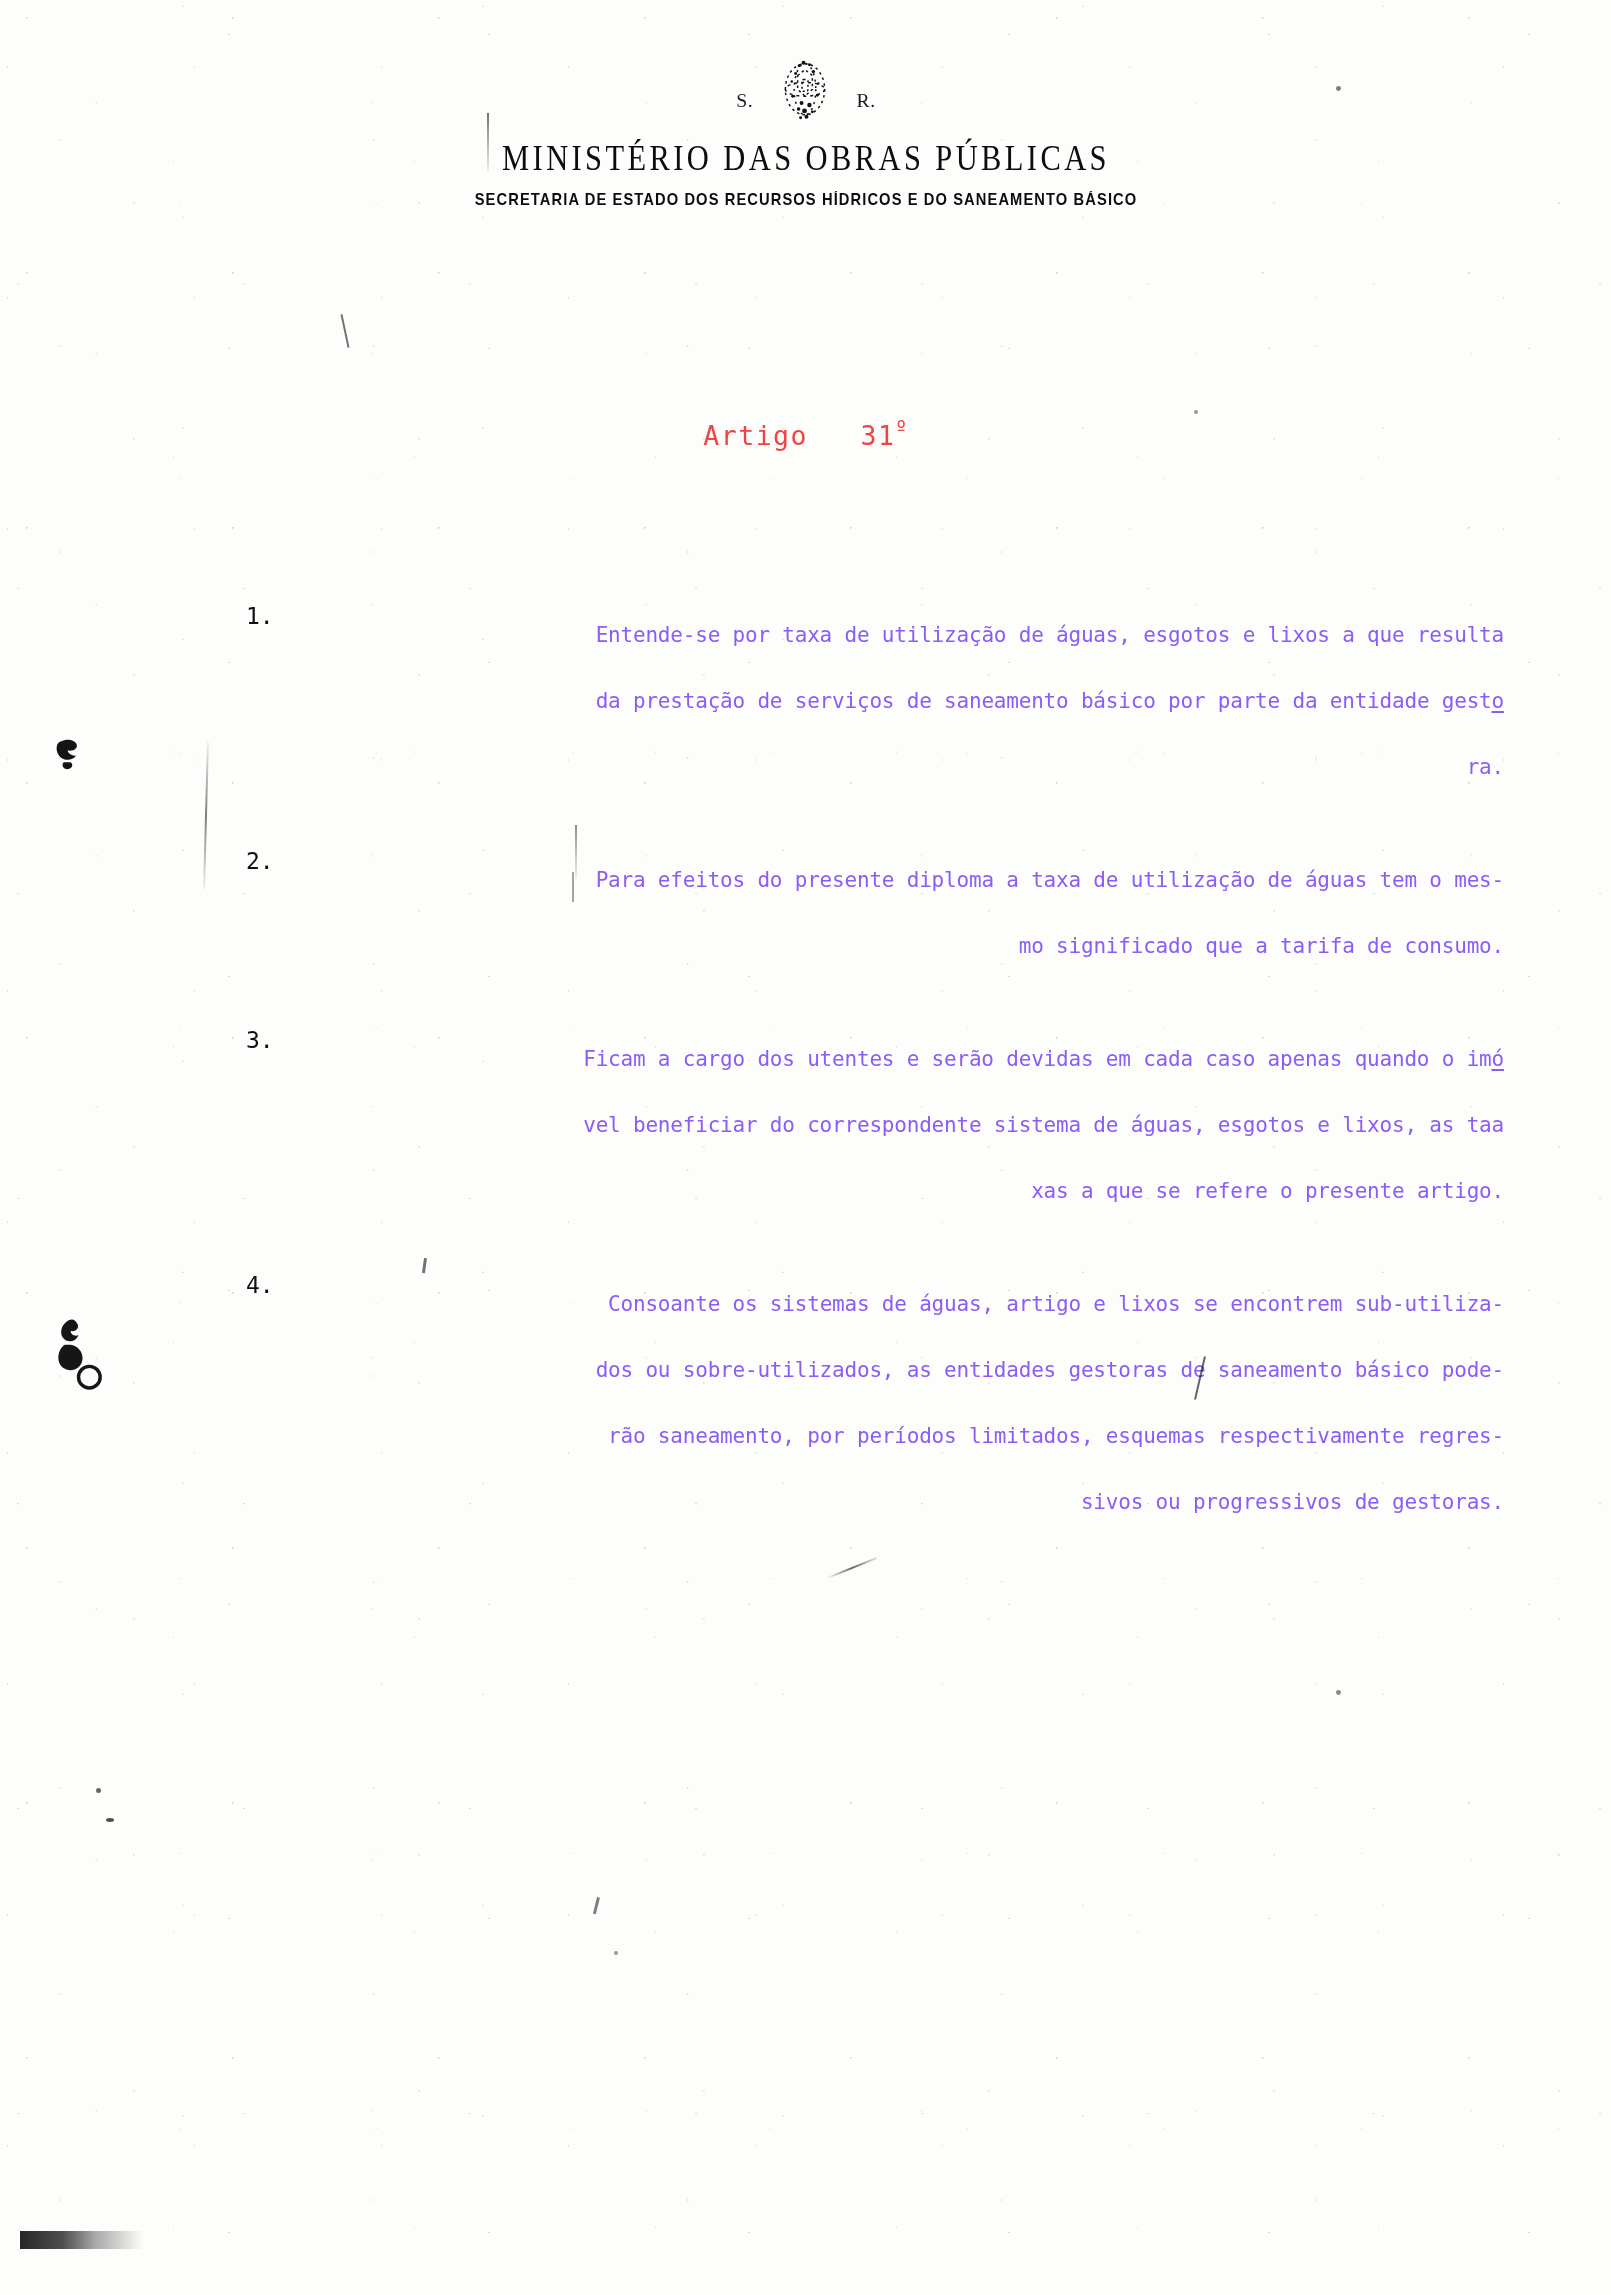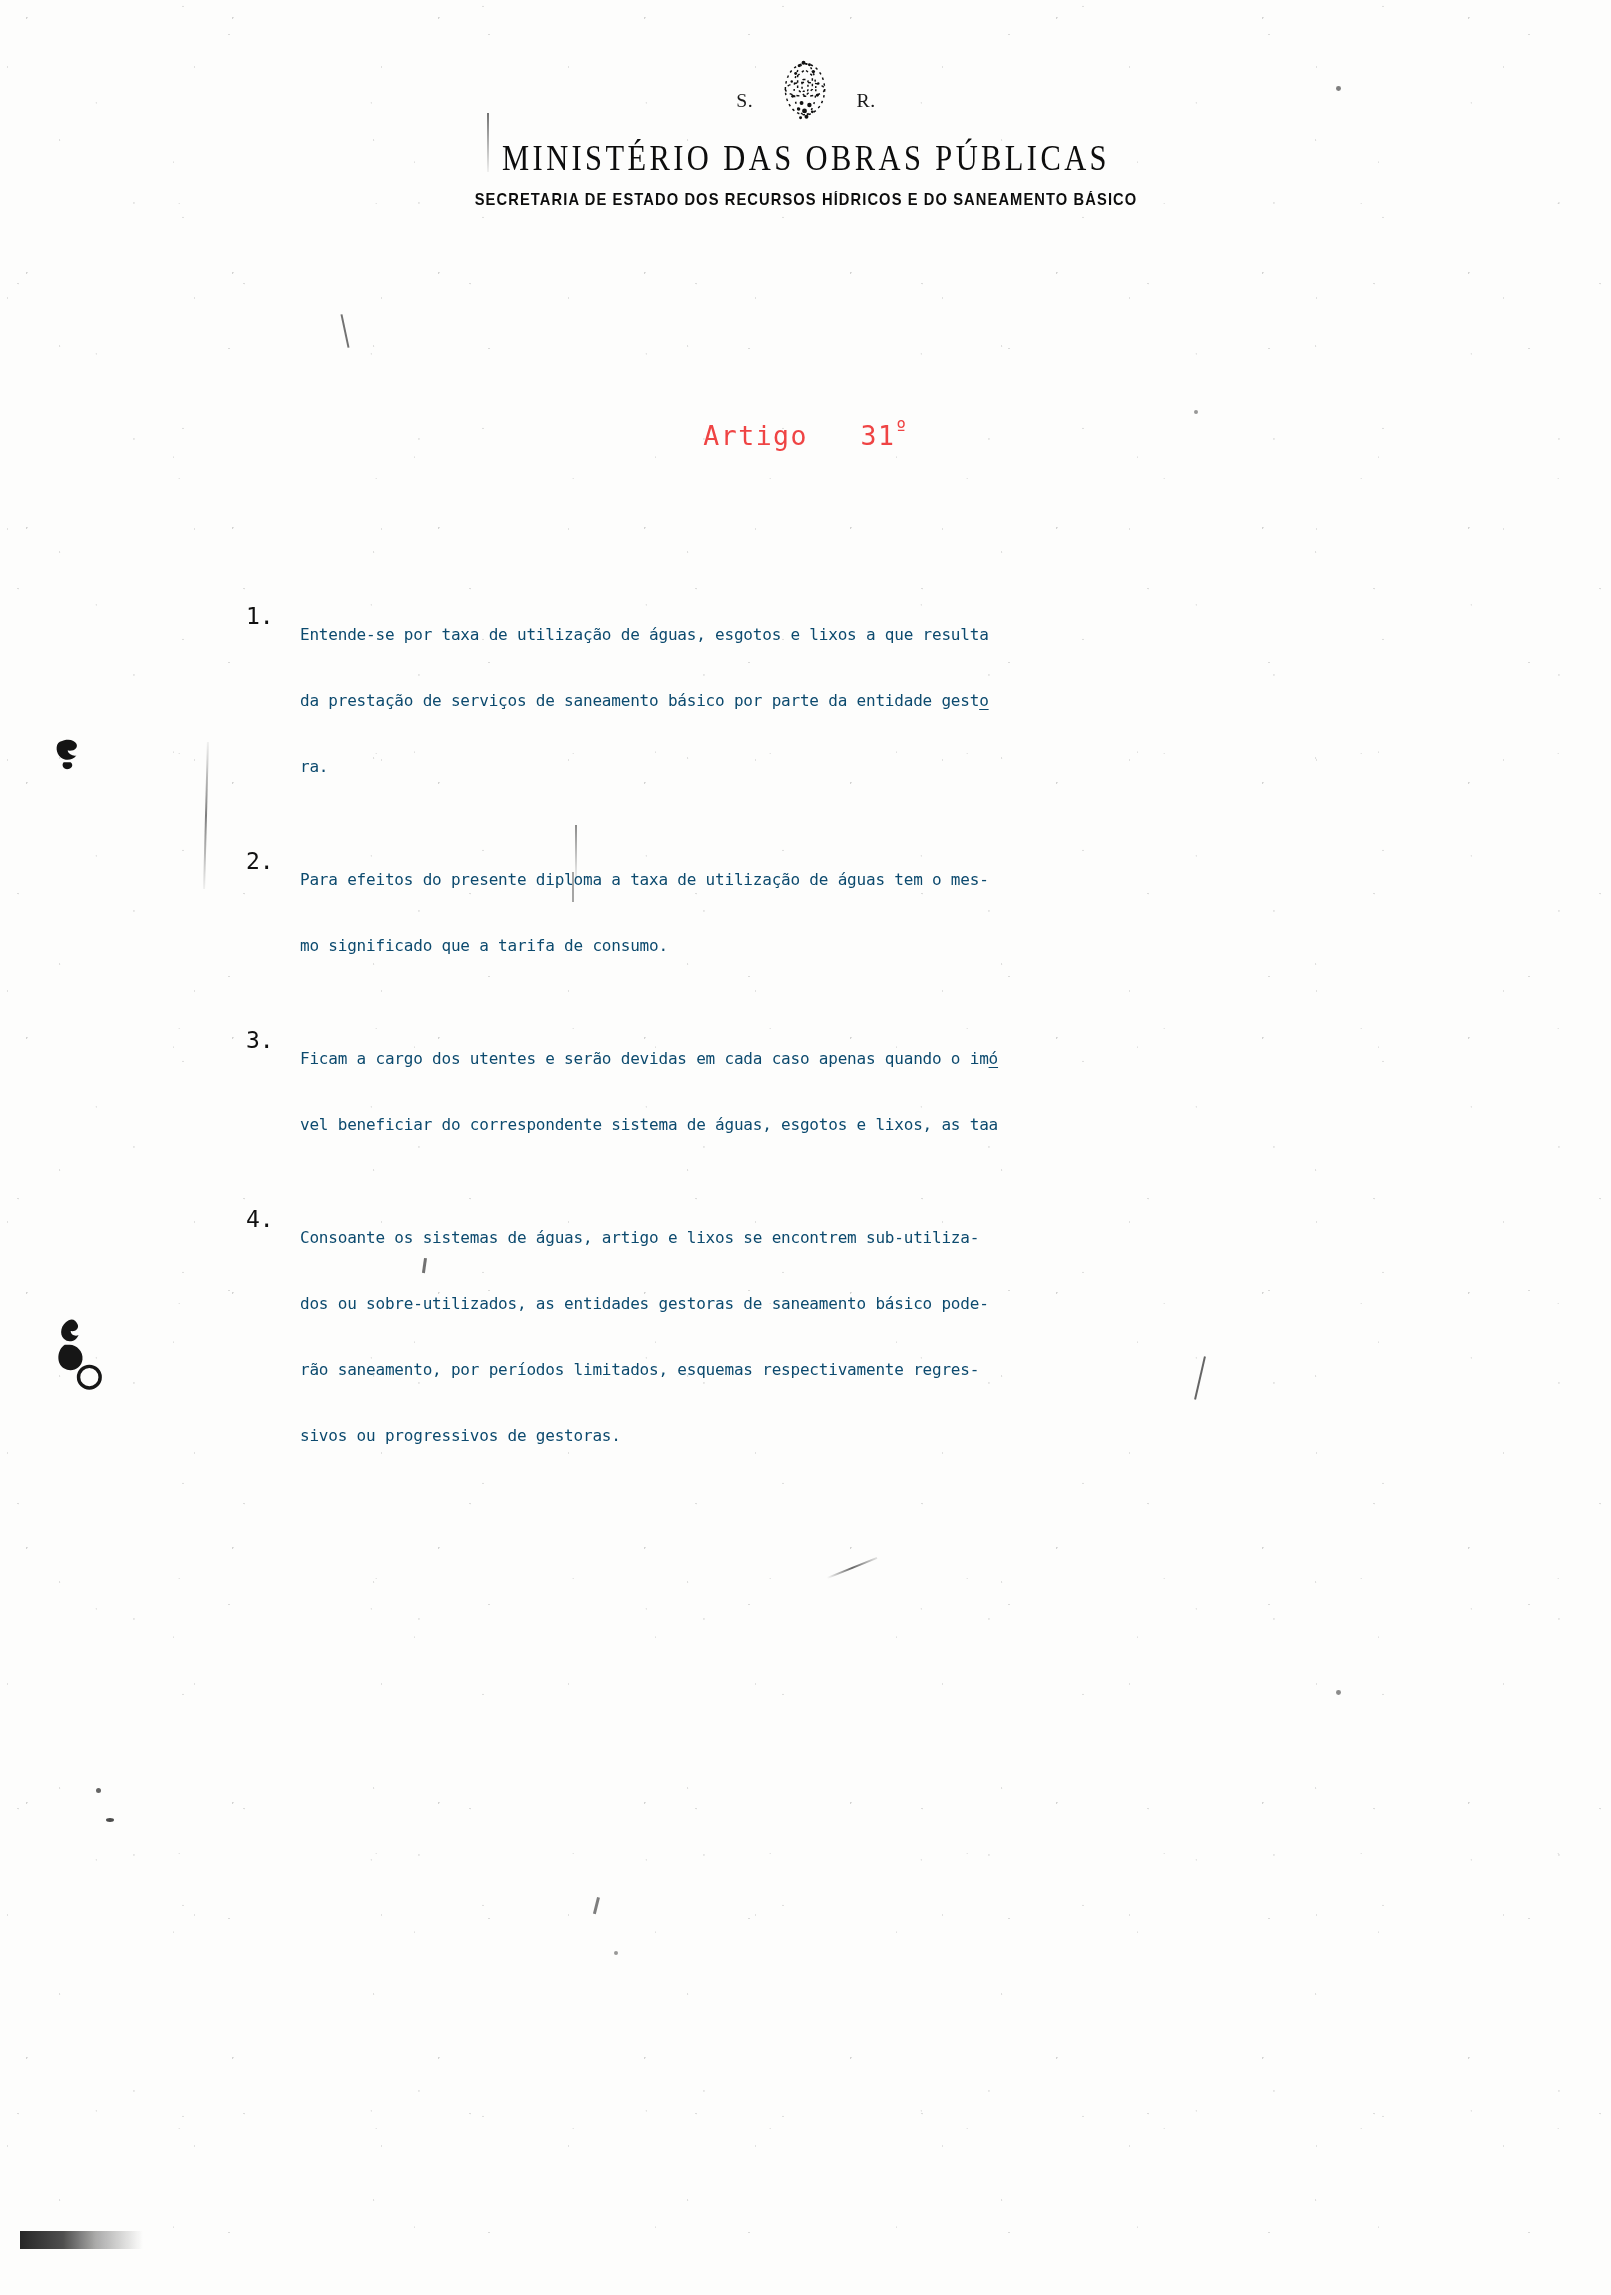--- a/index.html
+++ b/index.html
@@ -132,25 +132,26 @@
     font-size: 23px;
     color: #111;
     padding-top: 1px;
     text-align: left;
   }
   .clause-body {
     flex: 1 1 auto;
   }
   .line {
     font-family: "DejaVu Sans Mono", monospace;
-    font-size: 16px;
+    font-size: 21px;
     line-height: 66px;
-    color: #0c4a6e;
+    color: #8b5cf6;
     white-space: pre;
     letter-spacing: -0.2px;
+    text-align: right;
   }
   .line .u {
     text-decoration: underline;
     text-underline-offset: 2.5px;
   }
 
   
   .artifact { position: absolute; pointer-events: none; }
 
   .ink-blob-left-top {
@@ -278,20 +279,21 @@
         <div class="clause-body">
           <div class="line">Para efeitos do presente diploma a taxa de utilização de águas tem o mes-</div>
           <div class="line">mo significado que a tarifa de consumo.</div>
         </div>
       </div>
       <div class="clause">
         <div class="clause-num">3.</div>
         <div class="clause-body">
           <div class="line">Ficam a cargo dos utentes e serão devidas em cada caso apenas quando o im<span class="u">ó</span></div>
           <div class="line">vel beneficiar do correspondente sistema de águas, esgotos e lixos, as taa</div>
+          <div class="line">xas a que se refere o presente artigo.</div>
         </div>
       </div>
       <div class="clause">
         <div class="clause-num">4.</div>
         <div class="clause-body">
           <div class="line">Consoante os sistemas de águas, artigo e lixos se encontrem sub-utiliza-</div>
           <div class="line">dos ou sobre-utilizados, as entidades gestoras de saneamento básico pode-</div>
           <div class="line">rão saneamento, por períodos limitados, esquemas respectivamente regres-</div>
           <div class="line">sivos ou progressivos de gestoras.</div>
         </div>

